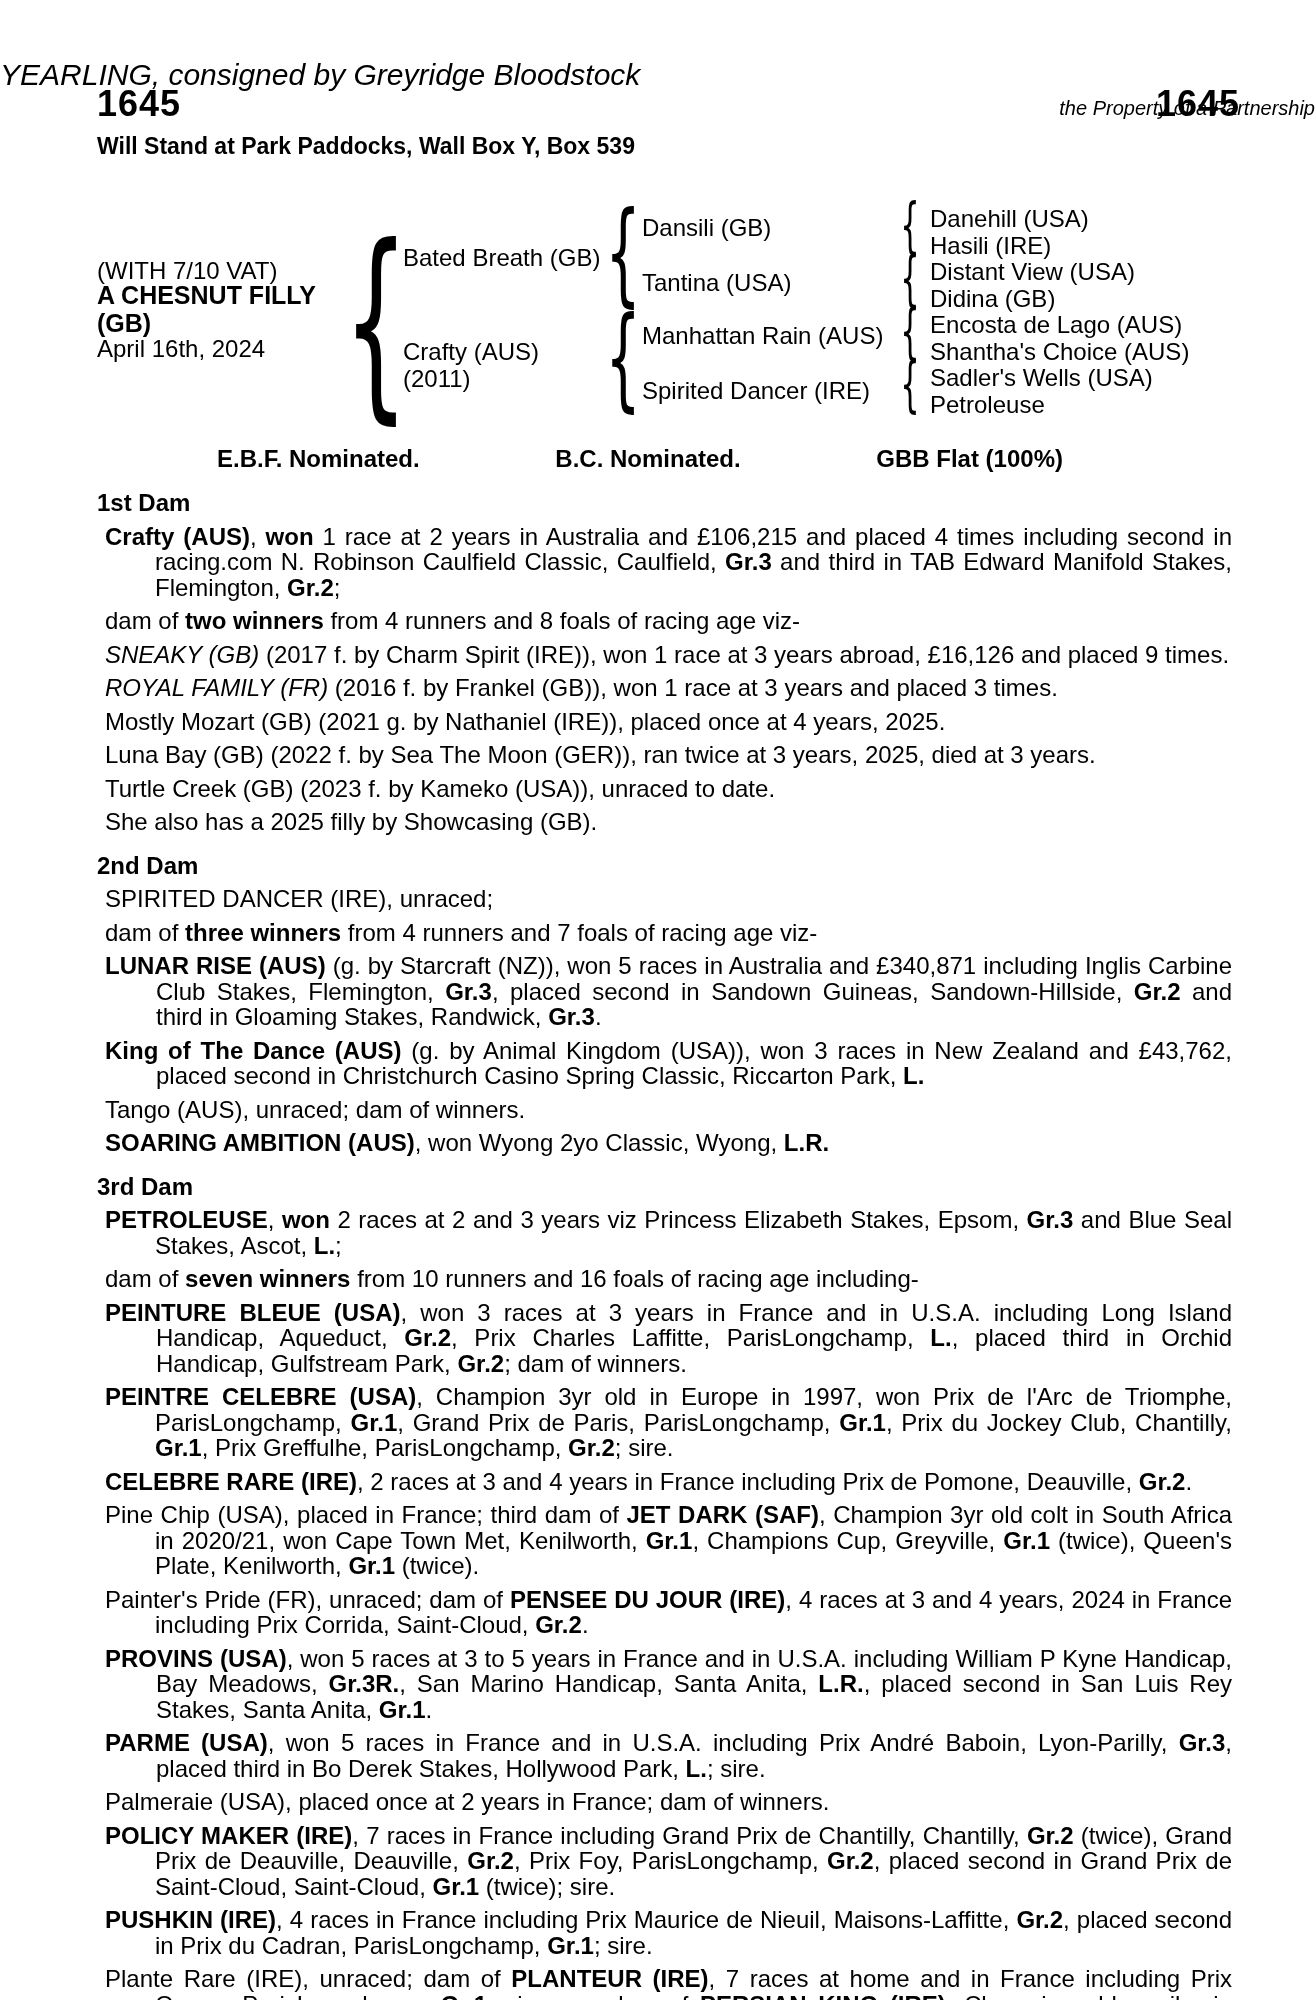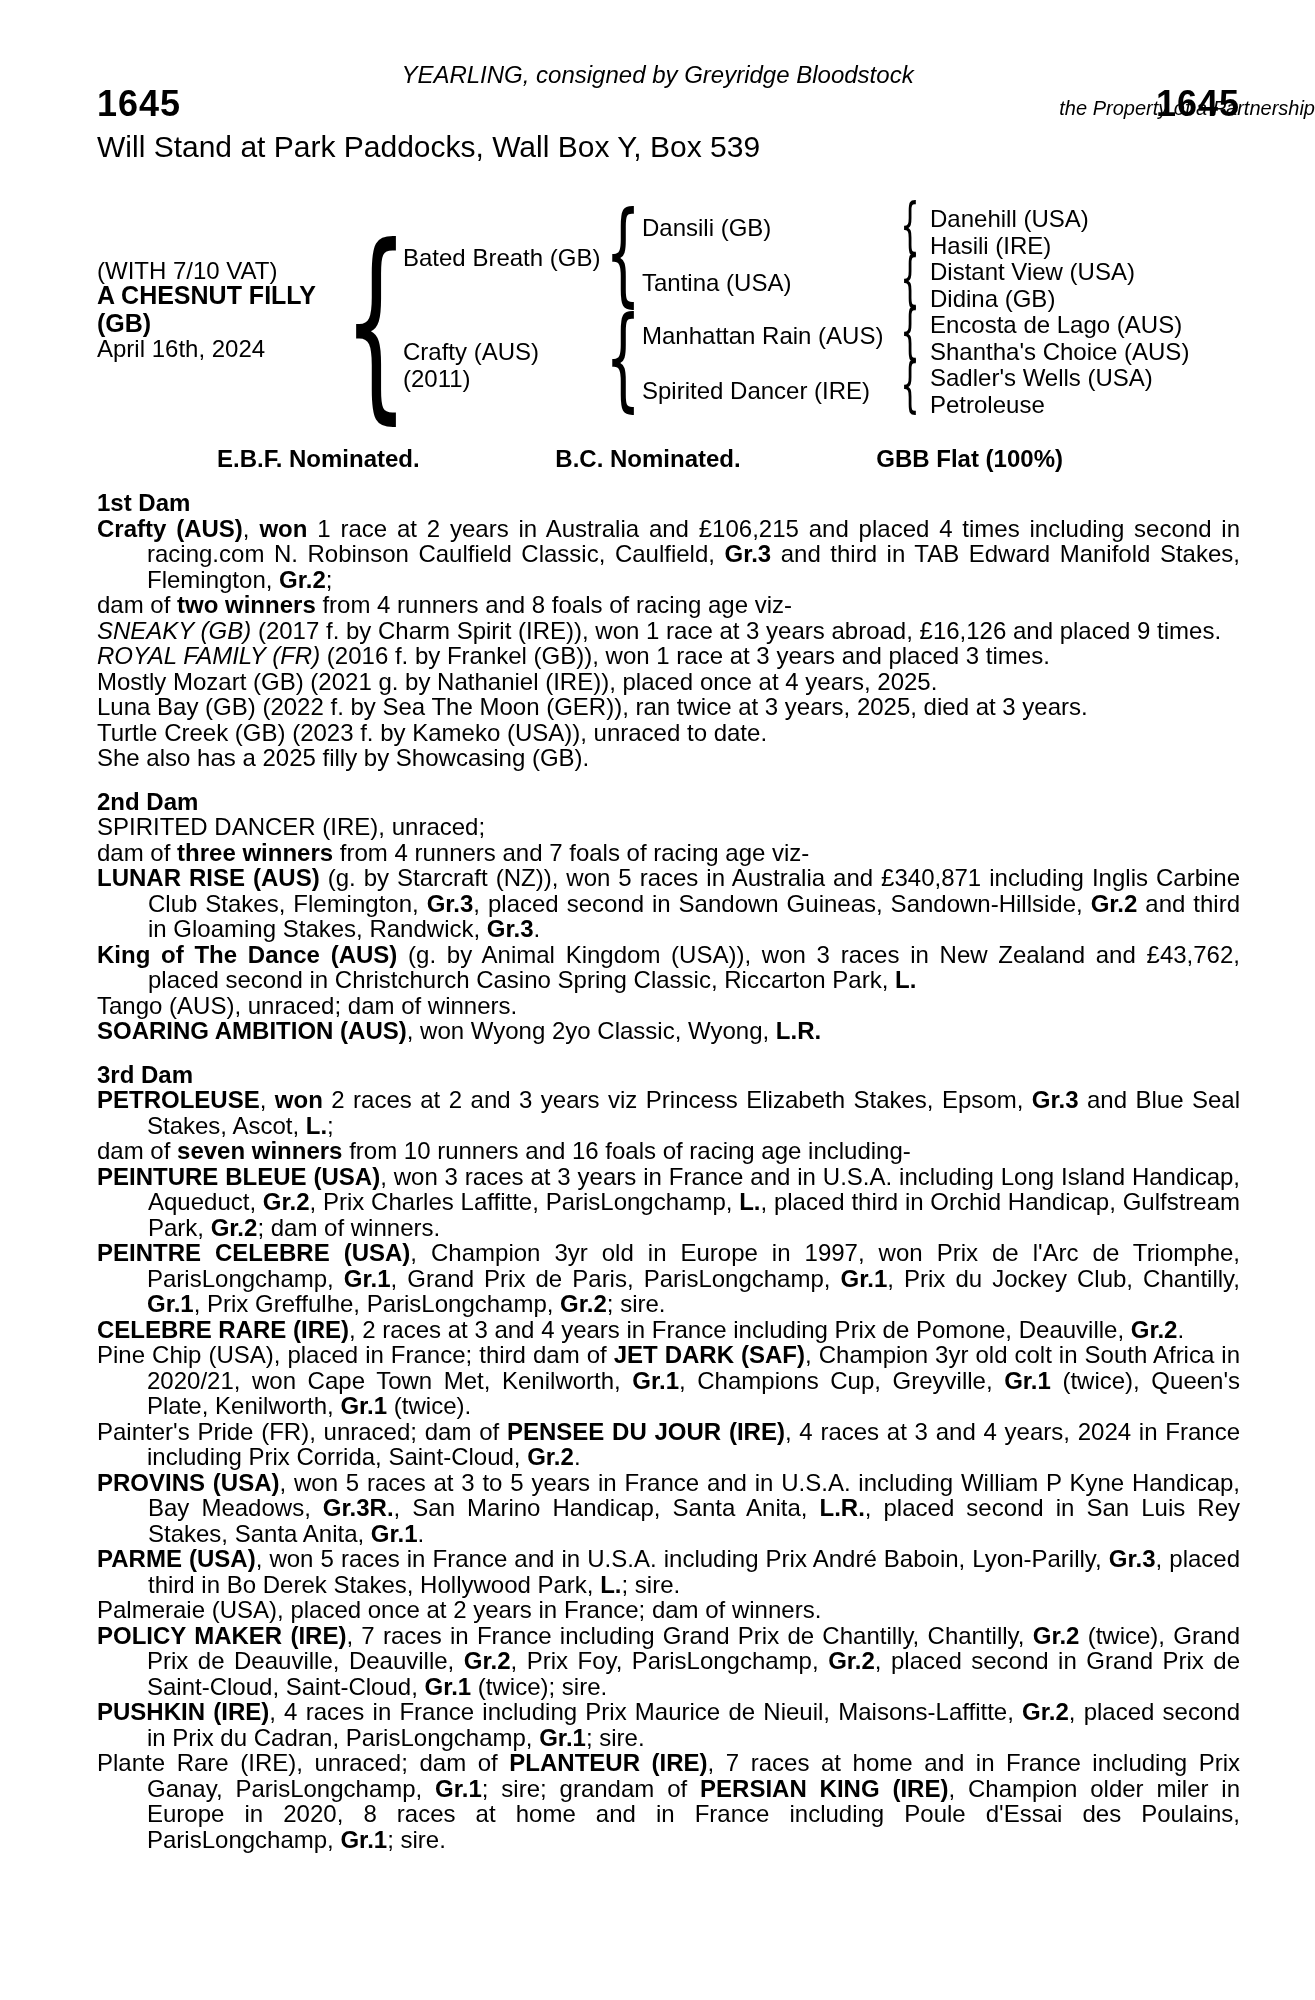--- a/index.html
+++ b/index.html
@@ -4,43 +4,43 @@
 <style>
   html,body{margin:0;padding:0;}
   body{
     width:1315px;height:2000px;overflow:hidden;background:#ffffff;color:#000;
     font-family:"Liberation Sans",sans-serif;font-size:24px;line-height:25.5px;
   }
   .b{font-weight:bold;}
   .i{font-style:italic;}
   
   .header{position:relative;height:195px;}
-  .hdr-line1{position:absolute;top:62px;left:0;right:0;text-align:center;font-style:italic;font-size:24px;}
+  .hdr-line1{position:absolute;top:62px;left:0;right:0;font-style:italic;font-size:30px;}
   .hdr-line2{position:absolute;top:96px;left:0;right:0;text-align:right;font-style:italic;font-size:20px;}
   .lot{position:absolute;top:80px;font-size:36px;font-weight:bold;line-height:48px;letter-spacing:1px;}
   .lot-left{left:97px;}
   .lot-right{right:75px;}
-  .stand-line{position:absolute;top:134px;left:97px;font-weight:normal;font-size:30px;text-align:center;}
+  .stand-line{position:absolute;top:134px;left:97px;font-weight:bold;font-size:23px;text-align:center;}
   
   .content{margin:0 75px 0 97px;}
   
   .pedigree{position:relative;height:232px;}
   .ped-item{position:absolute;white-space:nowrap;line-height:25px;}
   .ped-pair{position:absolute;white-space:nowrap;line-height:27px;}
   .brace{
     position:absolute;width:30px;display:flex;align-items:center;justify-content:center;
     transform:scaleX(.5);font-family:"DejaVu Sans",sans-serif;font-weight:400;
   }
   
   .noms{margin-left:120px;width:846px;display:flex;justify-content:space-between;
         font-weight:bold;line-height:26px;margin-top:19px;}
   
   #dams{margin-top:17px;}
   .dam-heading{font-weight:bold;margin-top:18px;}
-  #dams p{margin:0;text-align:justify;}
+  #dams p{margin:8px;text-align:justify;}
   .ind0{padding-left:50px;text-indent:-50px;}
   .ind1{margin-left:50px;padding-left:51px;text-indent:-51px;}
   .ind2{margin-left:101px;padding-left:50px;text-indent:-50px;}
 </style>
 </head>
 <body>
 
 <div>
 
   <div class="header">

